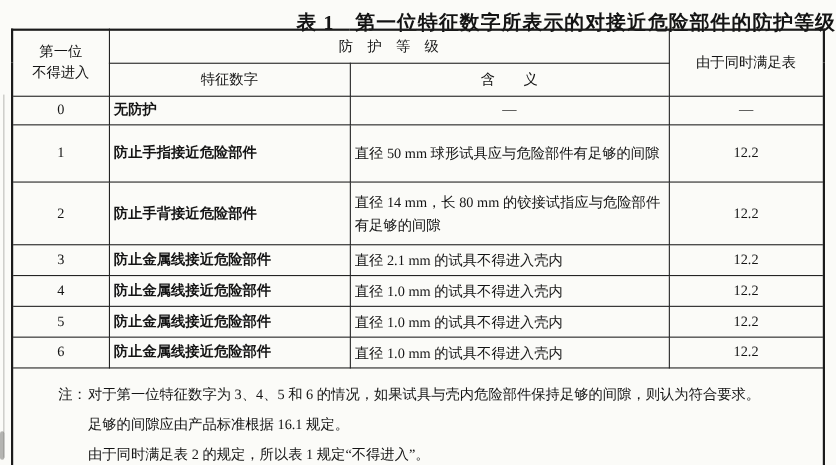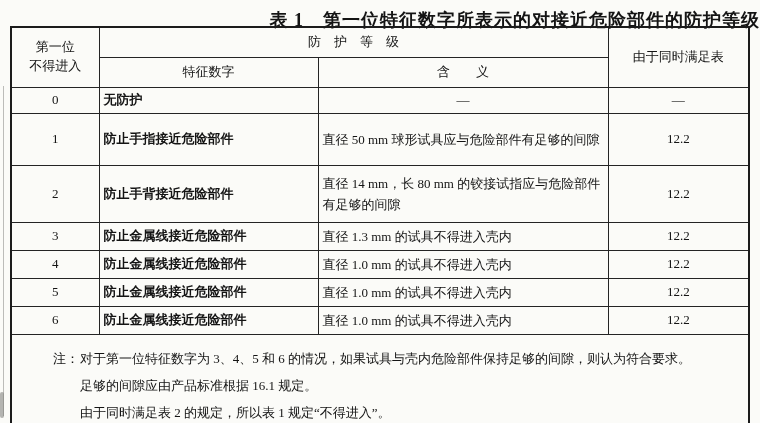--- a/index.html
+++ b/index.html
@@ -127,21 +127,21 @@
     </tr>
     <tr class="h57">
       <td class="c-digit">2</td>
       <td class="c-brief">防止手背接近危险部件</td>
       <td class="c-meaning">直径 14 mm，长 80 mm 的铰接试指应与危险部件有足够的间隙</td>
       <td class="c-clause">12.2</td>
     </tr>
     <tr class="h28">
       <td class="c-digit">3</td>
       <td class="c-brief">防止金属线接近危险部件</td>
-      <td class="c-meaning">直径 1.3 mm 的试具不得进入壳内</td>
+      <td class="c-meaning">直径 2.1 mm 的试具不得进入壳内</td>
       <td class="c-clause">12.2</td>
     </tr>
     <tr class="h28">
       <td class="c-digit">4</td>
       <td class="c-brief">防止金属线接近危险部件</td>
       <td class="c-meaning">直径 1.0 mm 的试具不得进入壳内</td>
       <td class="c-clause">12.2</td>
     </tr>
     <tr class="h28">
       <td class="c-digit">5</td>

